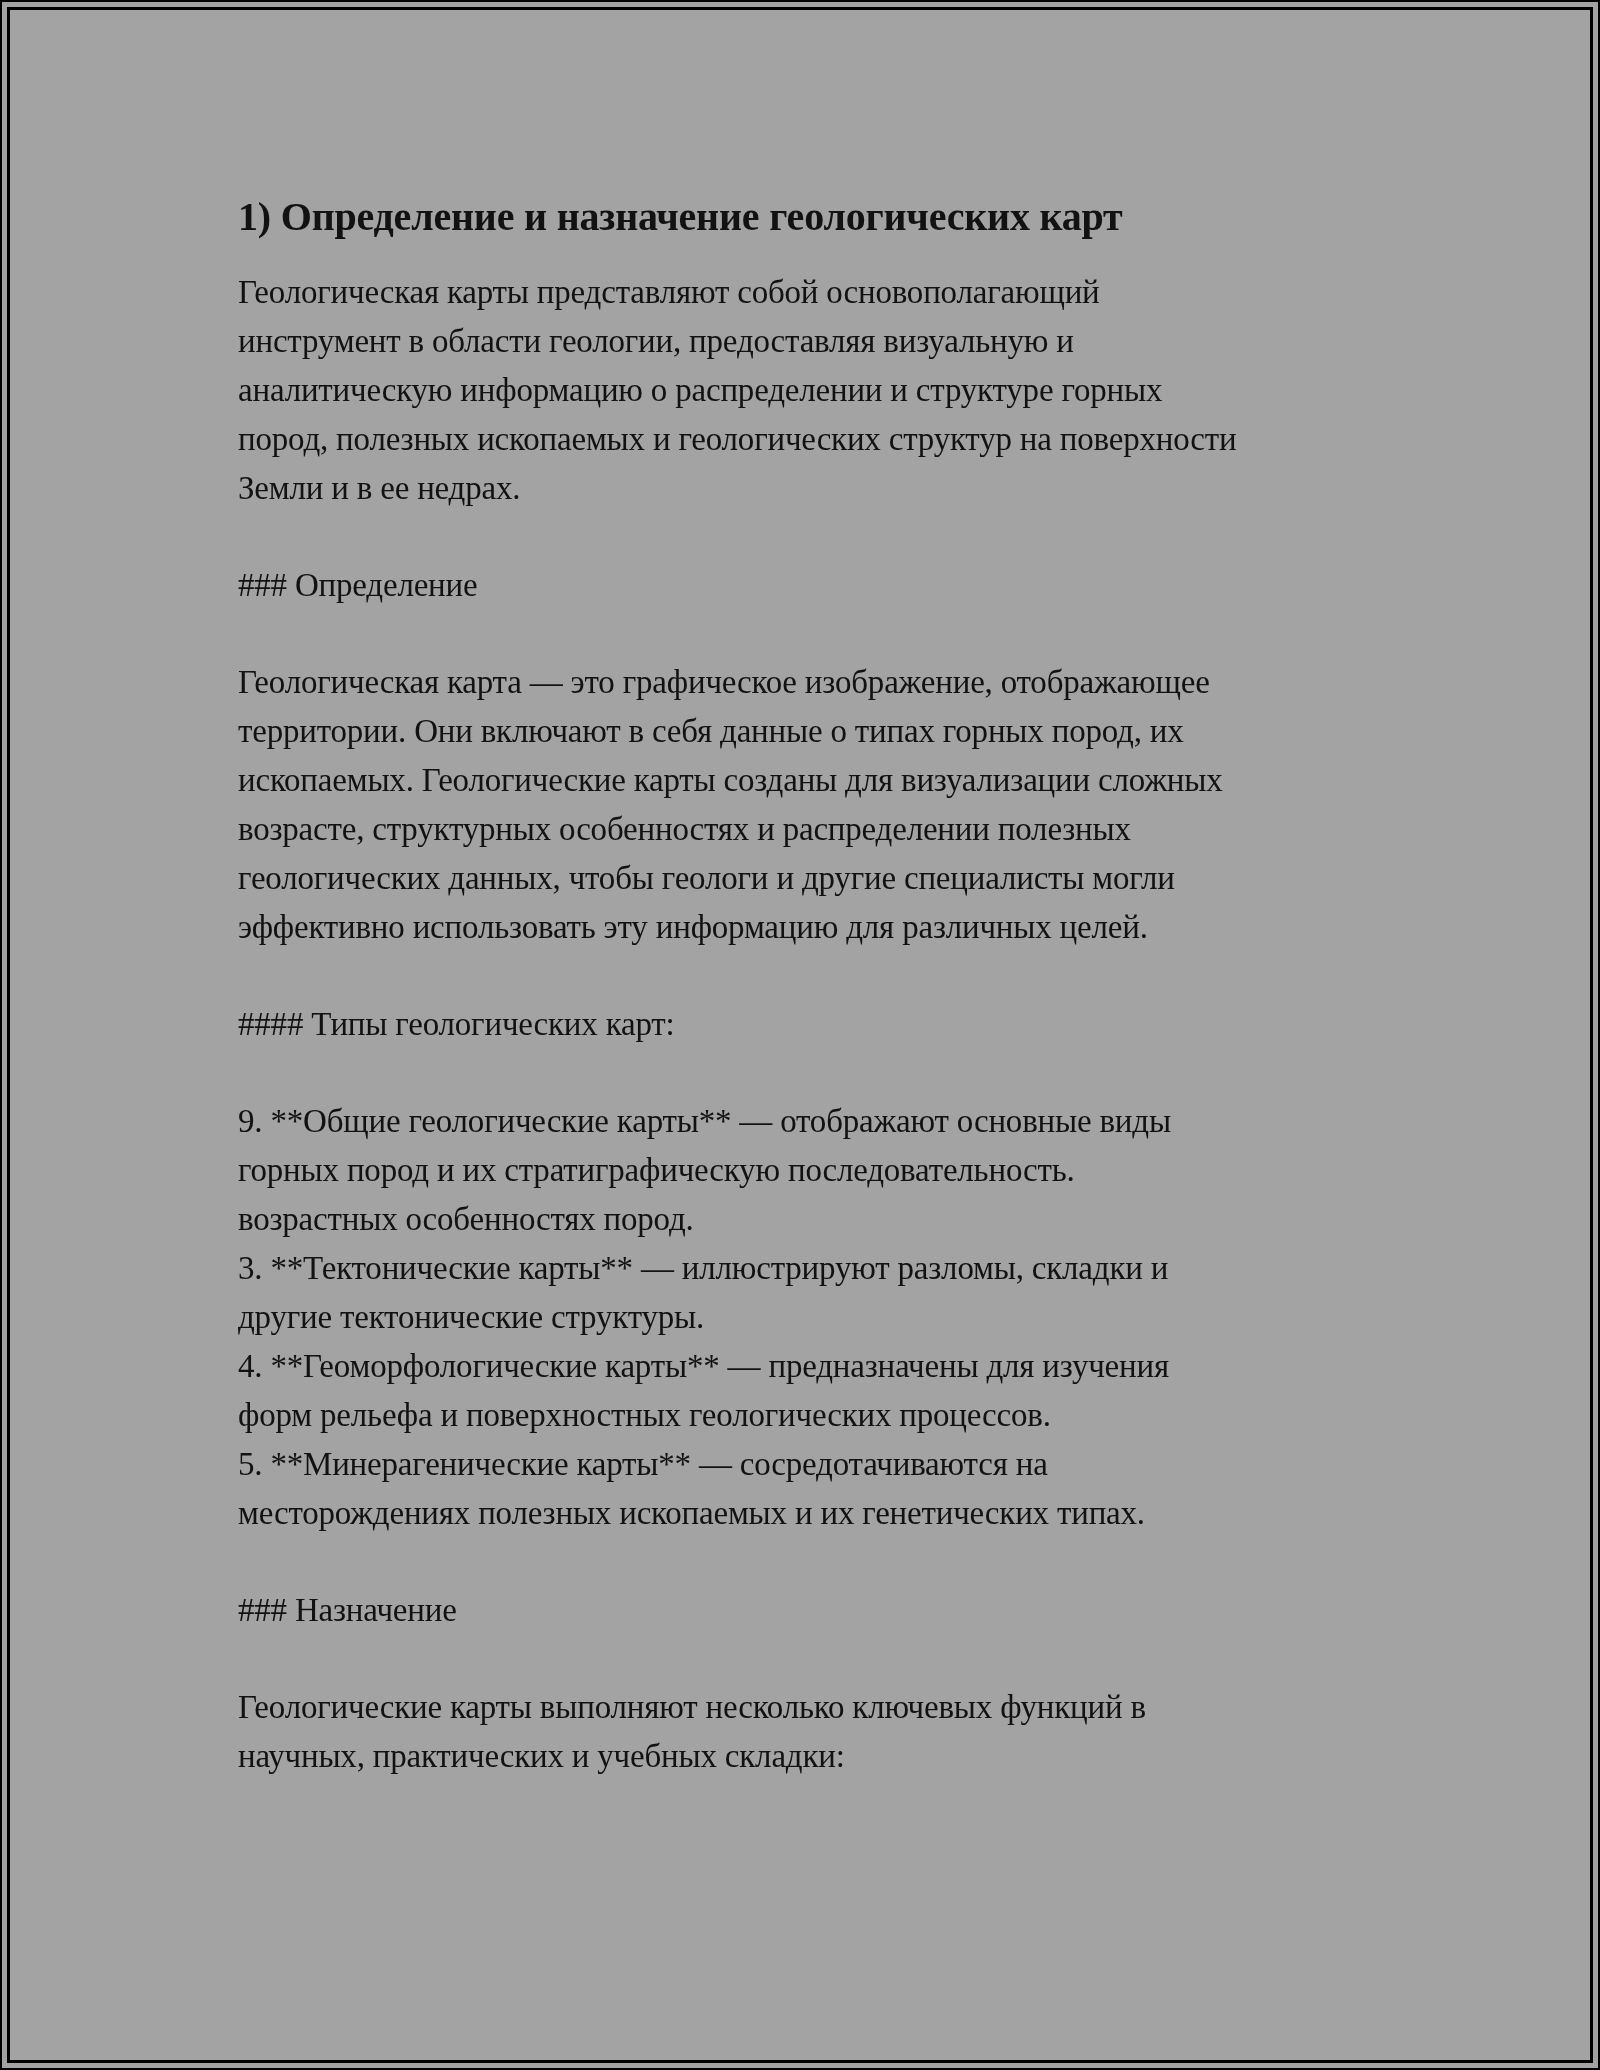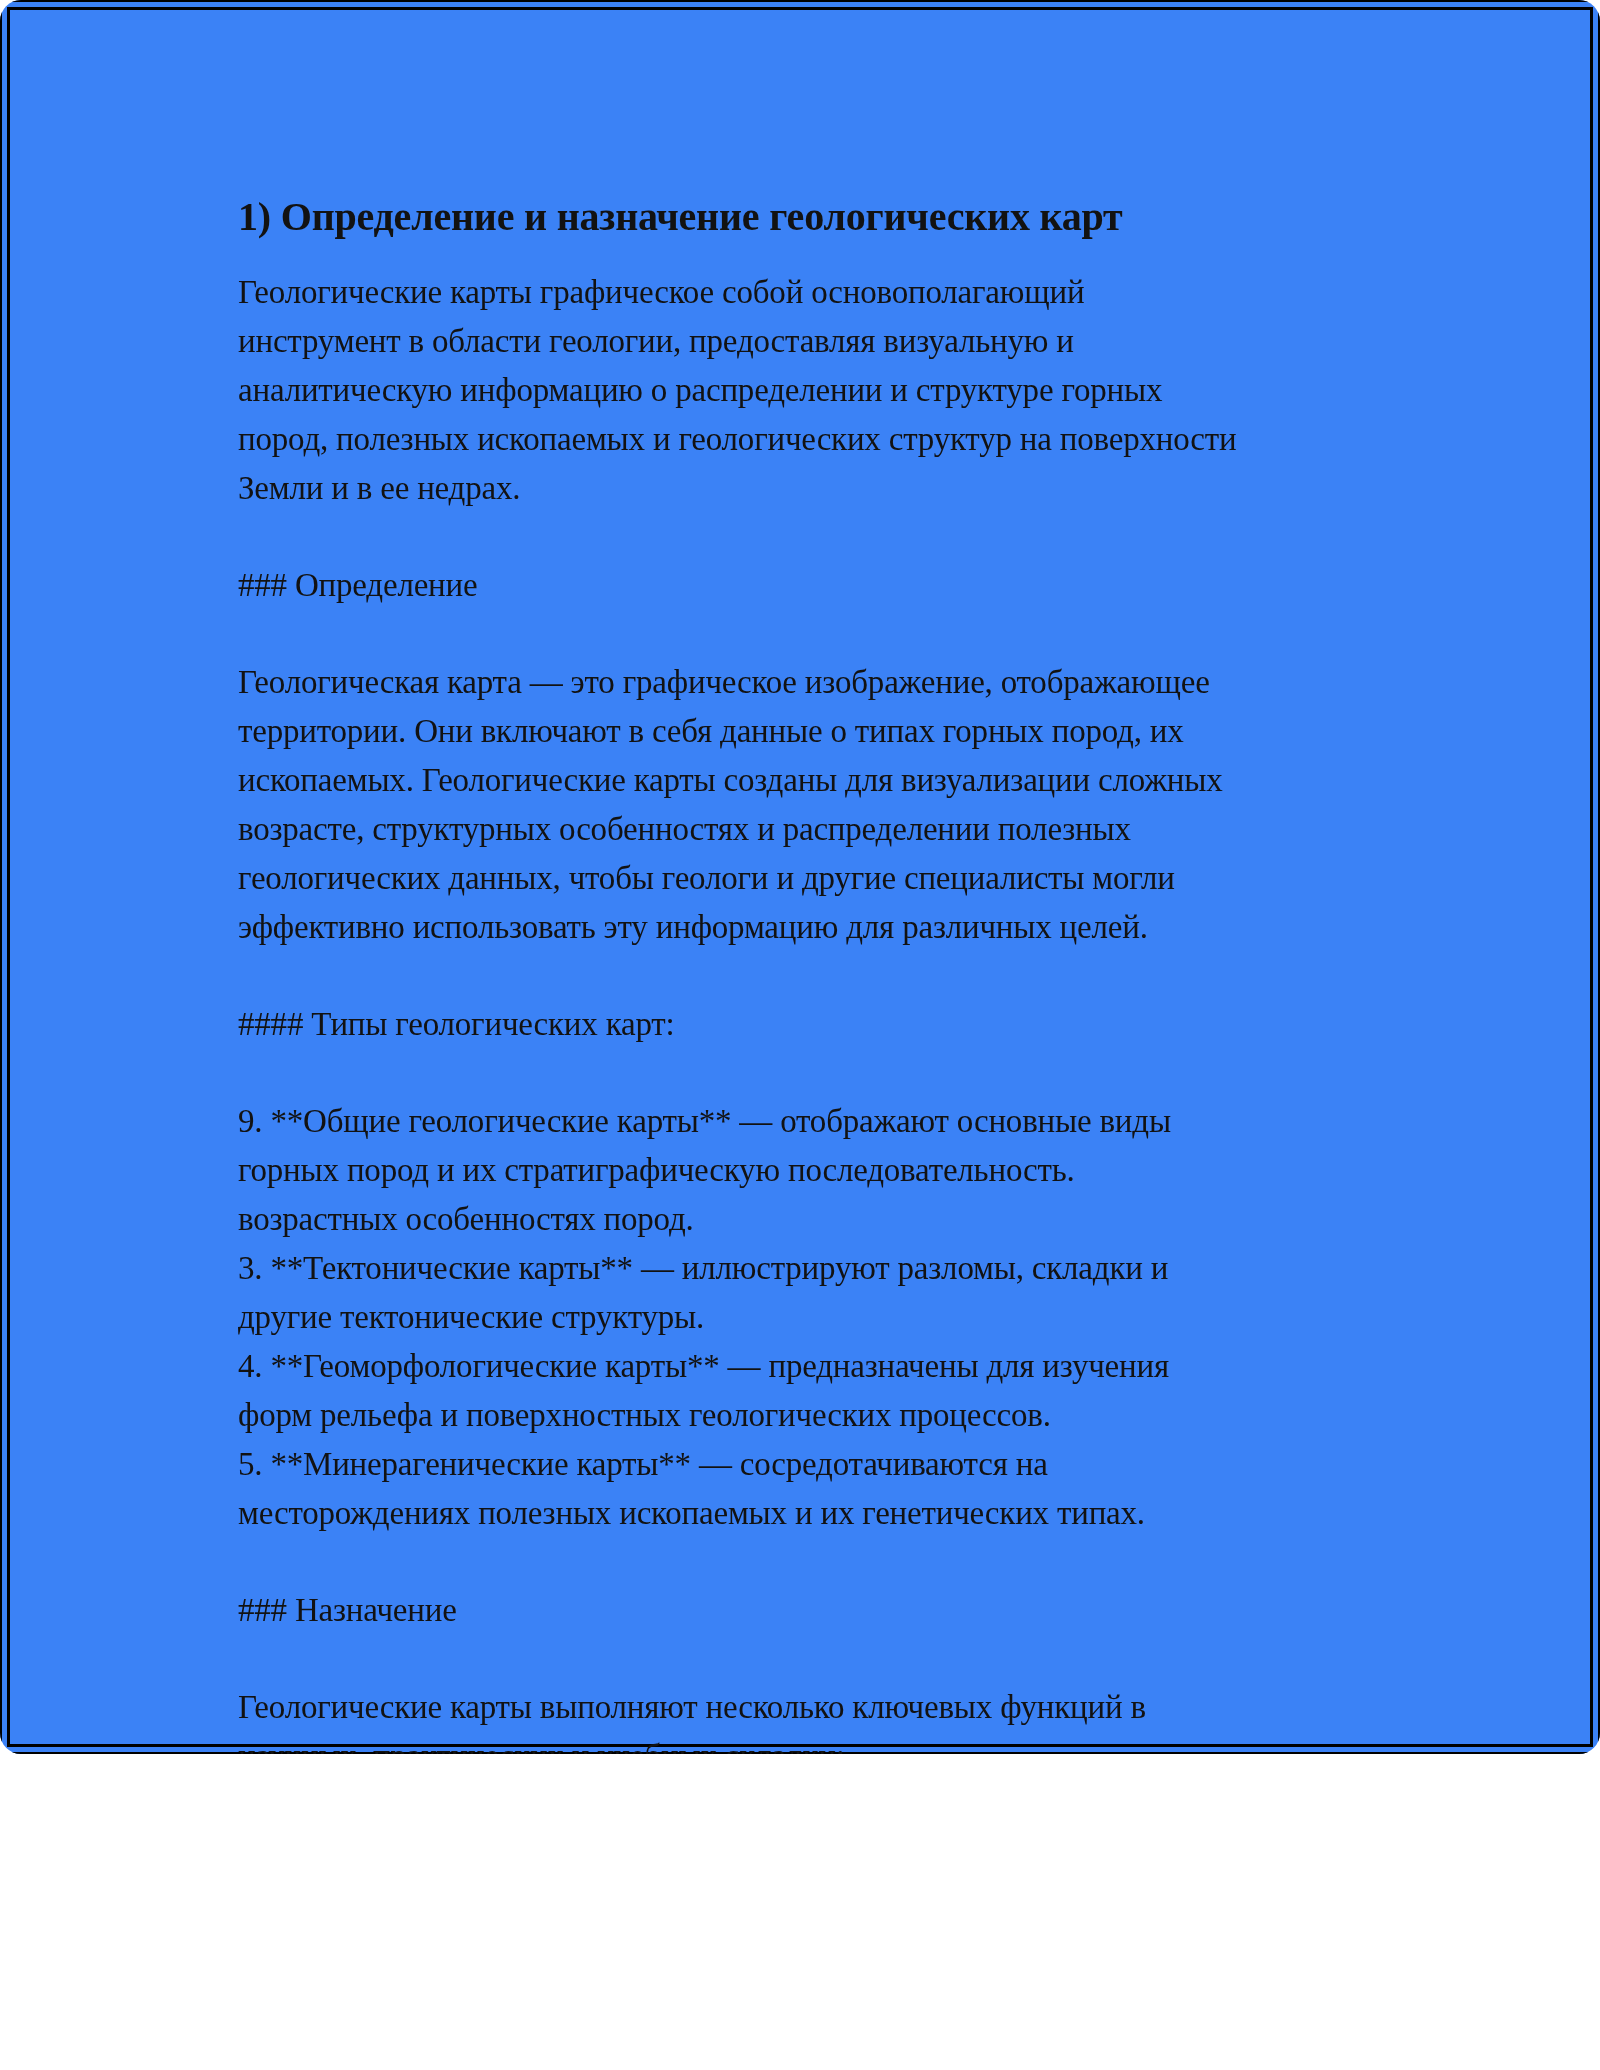--- a/index.html
+++ b/index.html
@@ -3,26 +3,25 @@
 <meta charset="utf-8">
 <style>
   html, body {
     margin: 0;
     padding: 0;
     background: #ffffff;
   }
   .page {
     position: relative;
     width: 1600px;
-    height: 1754px;
-    background: #3b82f6;
+    height: 2070px;
+    background: #a3a3a3;
     overflow: hidden;
     font-family: "Liberation Serif", serif;
     color: #121212;
-    border-radius: 21px;
   }
   .frame-outer {
     position: absolute;
     inset: 0;
     border: 2px solid #000000;
     pointer-events: none;
   }
   .frame-inner {
     position: absolute;
     inset: 7px;
@@ -58,21 +57,21 @@
 
 <div class="page">
   <div class="frame-outer"></div>
   <div class="frame-inner"></div>
 
   <div class="content">
 
     <div class="doc-title">1) Определение и назначение геологических карт</div>
 
     <div class="block">
-      <div class="line">Геологические карты графическое собой основополагающий</div>
+      <div class="line">Геологическая карты представляют собой основополагающий</div>
       <div class="line">инструмент в области геологии, предоставляя визуальную и</div>
       <div class="line">аналитическую информацию о распределении и структуре горных</div>
       <div class="line">пород, полезных ископаемых и геологических структур на поверхности</div>
       <div class="line">Земли и в ее недрах.</div>
     </div>
 
     <div class="block">
       <div class="line">### Определение</div>
     </div>
 

